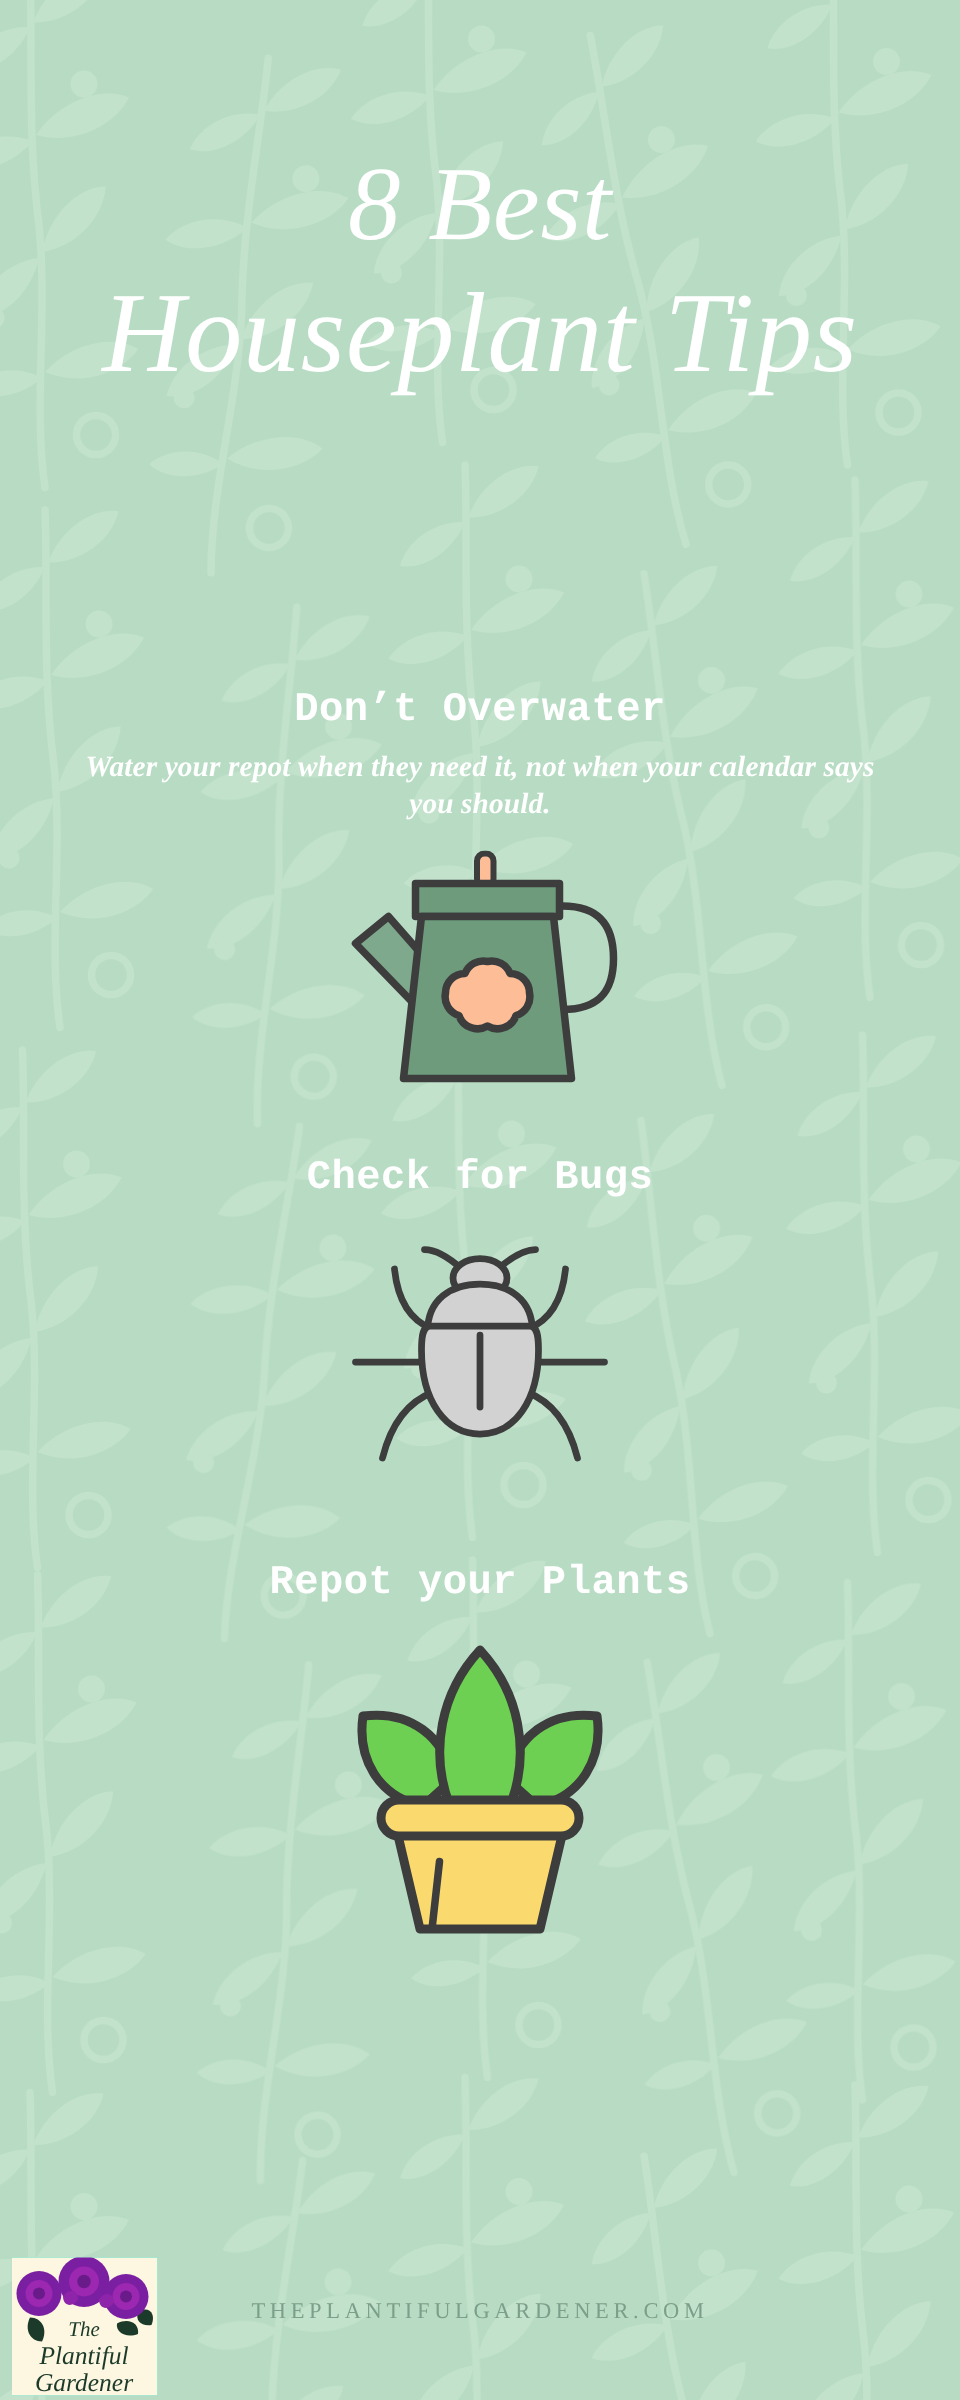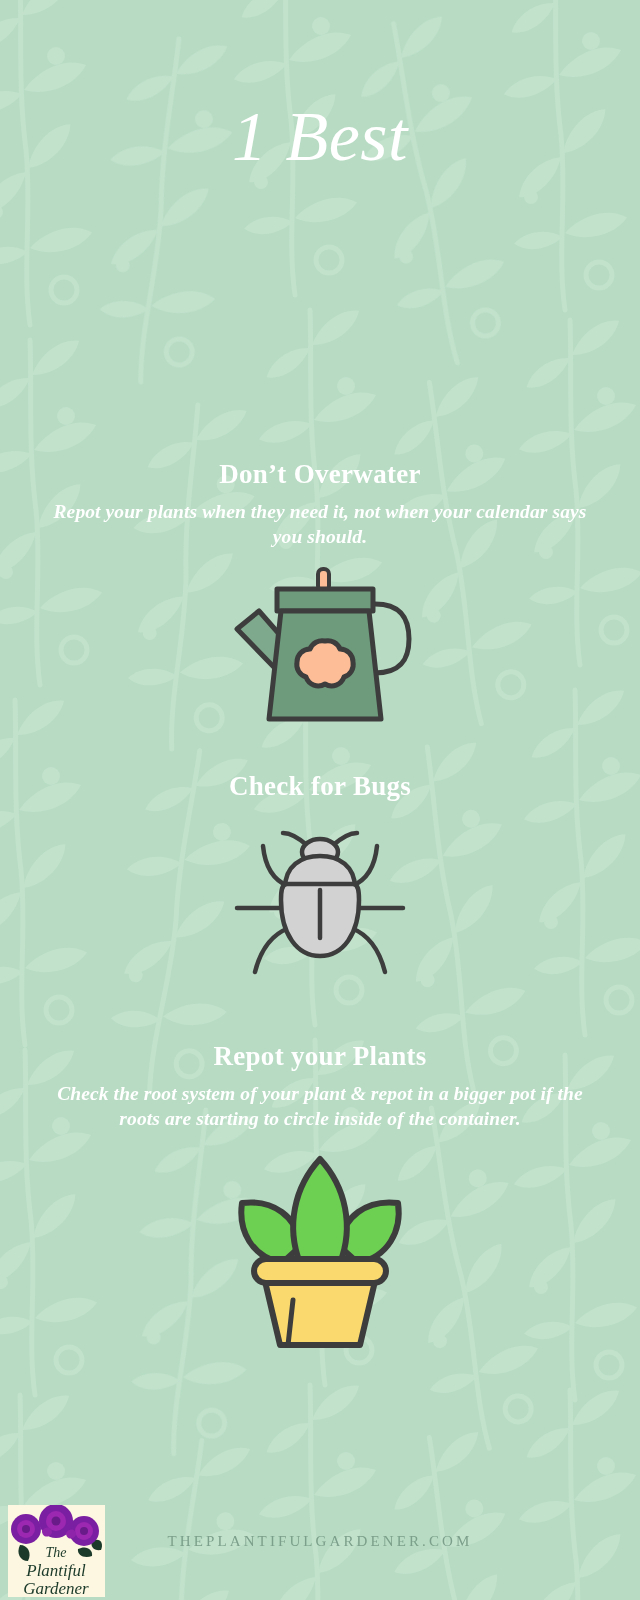--- a/index.html
+++ b/index.html
@@ -39,21 +39,21 @@
     letter-spacing:0.5px;
     text-rendering:optimizeLegibility;
   }
   .title-line.l1 { font-size:70px; line-height:82px; }
   .title-line.l2 { font-size:76px; line-height:88px; }
 
   
   .tip { position:absolute; left:0; width:640px; text-align:center; }
   .tip-heading {
     color:#ffffff;
-    font-family:Liberation Serif, serif;
+    font-family:Liberation Mono, monospace;
     font-weight:700;
     font-size:27px;
     line-height:32px;
     letter-spacing:0.3px;
   }
   .tip-body {
     color:#ffffff;
     font-family:"Liberation Serif", serif;
     font-style:italic;
     font-weight:700;
@@ -160,26 +160,27 @@
       <use href="#leafTile" x="115" y="1430" transform="rotate(9 185 1610)"></use>
       <use href="#leafTile" x="250" y="1375"></use>
       <use href="#leafTile" x="390" y="1425" transform="rotate(-7 460 1605)"></use>
       <use href="#leafTile" x="510" y="1380"></use>
     </g>
   </svg>
 
   <div id="content">
 
     <div class="title-block">
-      <span class="title-line l1">1 Best</span>
+      <span class="title-line l1">8 Best</span>
+      <span class="title-line l2">Houseplant Tips</span>
     </div>
 
     <section class="tip" id="tip-1">
       <h2 class="tip-heading">Don’t Overwater</h2>
-      <p class="tip-body">Repot your plants when they need it, not when your calendar says you should.</p>
+      <p class="tip-body">Water your repot when they need it, not when your calendar says you should.</p>
       <svg class="tip-icon" width="210" height="170" viewBox="0 0 210 170" aria-hidden="true">
 
         <path d="M22,62 L44,44 L100,108 L84,126 Z" fill="#7fa98c" stroke="#3d3d3d" stroke-width="5" stroke-linejoin="round"></path>
 
         <path d="M160,37 C186,37 194,52 194,72 C194,92 186,106 160,106" fill="none" stroke="#3d3d3d" stroke-width="5" stroke-linecap="round"></path>
 
         <rect x="103" y="2" width="11" height="22" rx="5" fill="#fcbd97" stroke="#3d3d3d" stroke-width="4"></rect>
 
         <rect x="62" y="22" width="96" height="22" fill="#6d9b7c" stroke="#3d3d3d" stroke-width="5" stroke-linejoin="round"></rect>
 
@@ -215,21 +216,20 @@
 
         <path d="M62,68 L128,68 C133,68 134,74 134,84 C134,118 118,140 95,140
                  C72,140 56,118 56,84 C56,74 57,68 62,68 Z" fill="#d2d2d2" stroke="#3d3d3d" stroke-width="4.5" stroke-linejoin="round"></path>
 
         <line x1="95" y1="74" x2="95" y2="122" stroke="#3d3d3d" stroke-width="4.5" stroke-linecap="round"></line>
       </svg>
     </section>
 
     <section class="tip" id="tip-3">
       <h2 class="tip-heading">Repot your Plants</h2>
-      <p class="tip-body">Check the root system of your plant &amp; repot in a bigger pot if the roots are starting to circle inside of the container.</p>
       <svg class="tip-icon" width="180" height="210" viewBox="0 0 180 210" aria-hidden="true">
 
         <path d="M52,118 C22,112 8,86 12,58 C44,54 66,72 72,100 Z" fill="#6ed052" stroke="#3d3d3d" stroke-width="6" stroke-linejoin="round"></path>
         <path d="M128,118 C158,112 172,86 168,58 C136,54 114,72 108,100 Z" fill="#6ed052" stroke="#3d3d3d" stroke-width="6" stroke-linejoin="round"></path>
 
         <path d="M90,14 C116,42 124,82 110,118 L70,118 C56,82 64,42 90,14 Z" fill="#6ed052" stroke="#3d3d3d" stroke-width="6" stroke-linejoin="round"></path>
 
         <path d="M34,132 L146,132 L130,200 L50,200 Z" fill="#fada6e" stroke="#3d3d3d" stroke-width="6" stroke-linejoin="round"></path>
 
         <rect x="24" y="114" width="132" height="24" rx="12" fill="#fada6e" stroke="#3d3d3d" stroke-width="6"></rect>

